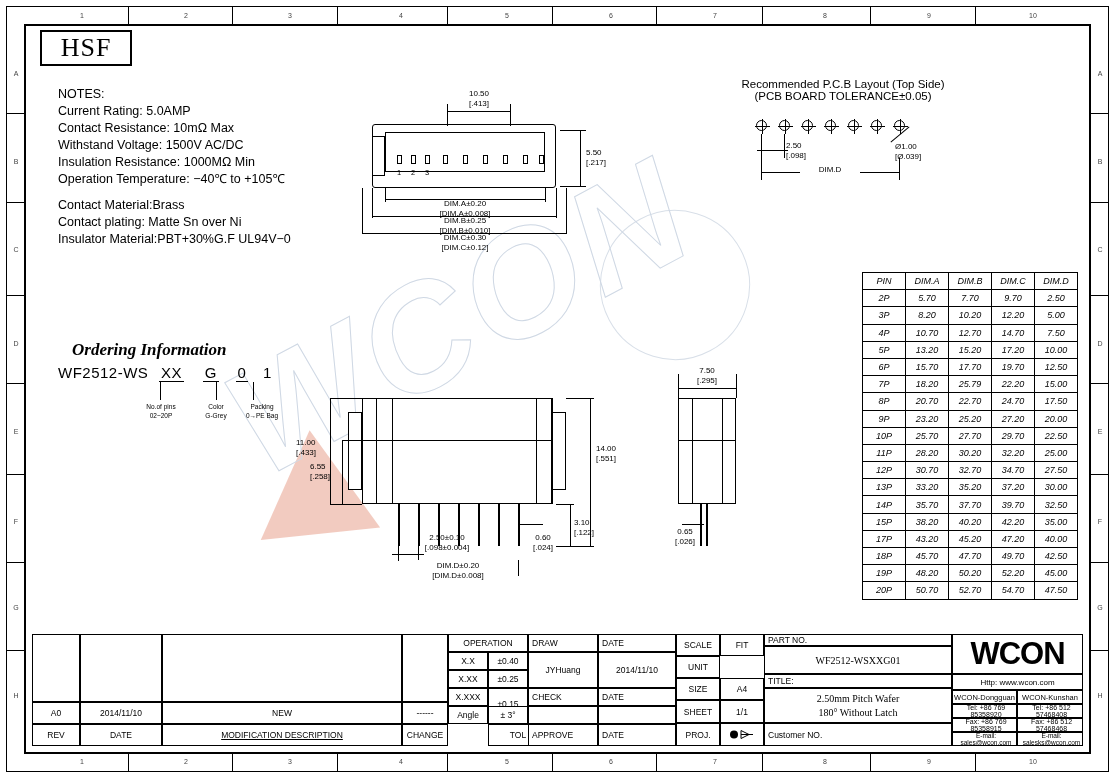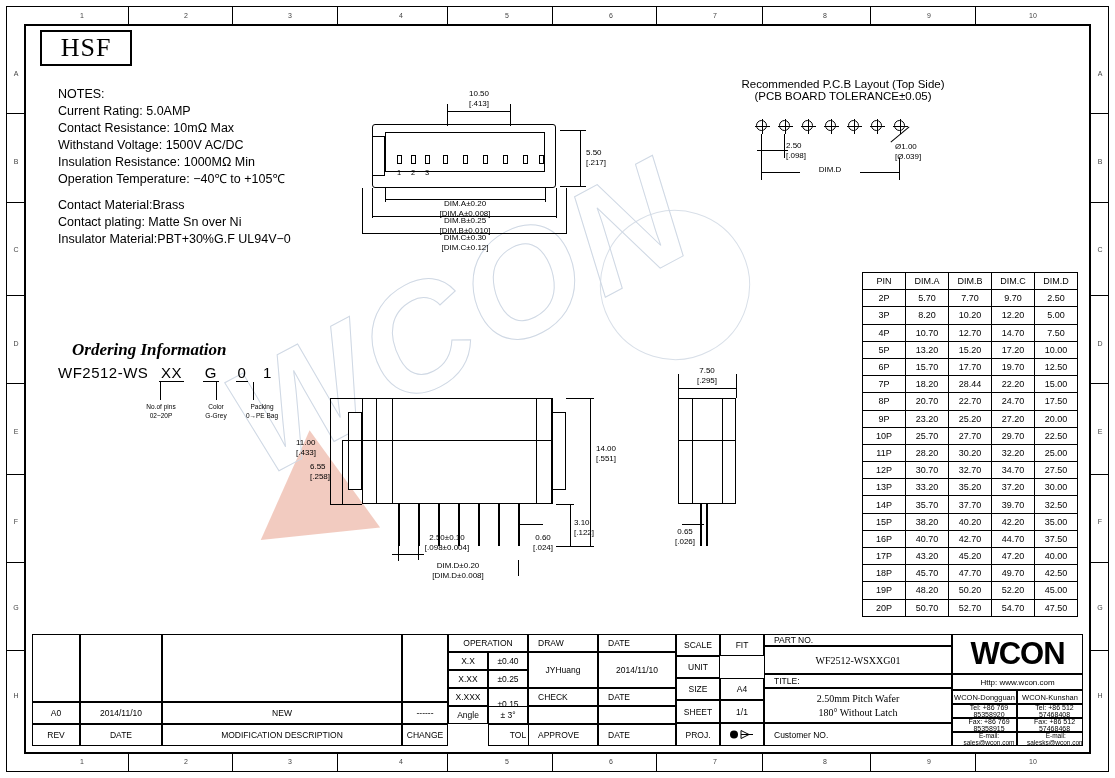--- a/index.html
+++ b/index.html
@@ -117,36 +117,36 @@
   .pcb-hole:before { left:4.5px; top:-2px; width:1px; height:15px; }
   .pcb-hole:after { top:4.5px; left:-2px; height:1px; width:15px; }
 
   
   .sv { position:absolute; border:1.3px solid #000; background:#fff; }
   .needle { position:absolute; width:1.6px; background:#000; }
 
   
   table.dimtable {
     position:absolute; left:862px; top:272px;
-    border-collapse:collapse; font-size:9px;
+    border-collapse:collapse; font-size:9px;font-style:italic;
   }
   table.dimtable td, table.dimtable th {
     border:1px solid #000; width:43px; height:17.2px; text-align:center;
     font-weight:normal; padding:0;
   }
   table.dimtable th { font-size:9px; }
 
   
   .tb { position:absolute; left:32px; top:634px; width:1051px; height:112px; }
   .tb .cell {
     position:absolute; border:1px solid #000; font-size:8.5px;
     display:flex; align-items:center; justify-content:center; text-align:center;
     overflow:hidden; background:#fff;
   }
-  .tb .cell.l { justify-content:flex-start; padding-left:9px; }
+  .tb .cell.l { justify-content:flex-start; padding-left:3px; }
   .wcon-logo {
     font-family:"Liberation Sans", sans-serif;
     font-weight:bold; font-size:31px; letter-spacing:-1px;
     display:flex; align-items:center; justify-content:center; height:100%;
   }
   .proj-sym { display:flex; align-items:center; gap:2px; }
 </style>
 </head>
 <body>
 
@@ -501,21 +501,21 @@
       <tr>
           <td>6P</td>
           <td>15.70</td>
           <td>17.70</td>
           <td>19.70</td>
           <td>12.50</td>
         </tr>
       <tr>
           <td>7P</td>
           <td>18.20</td>
-          <td>28.44</td>
+          <td>25.79</td>
           <td>22.20</td>
           <td>15.00</td>
         </tr>
       <tr>
           <td>8P</td>
           <td>20.70</td>
           <td>22.70</td>
           <td>24.70</td>
           <td>17.50</td>
         </tr>
@@ -562,27 +562,20 @@
           <td>32.50</td>
         </tr>
       <tr>
           <td>15P</td>
           <td>38.20</td>
           <td>40.20</td>
           <td>42.20</td>
           <td>35.00</td>
         </tr>
       <tr>
-          <td>16P</td>
-          <td>40.70</td>
-          <td>42.70</td>
-          <td>44.70</td>
-          <td>37.50</td>
-        </tr>
-      <tr>
           <td>17P</td>
           <td>43.20</td>
           <td>45.20</td>
           <td>47.20</td>
           <td>40.00</td>
         </tr>
       <tr>
           <td>18P</td>
           <td>45.70</td>
           <td>47.70</td>
@@ -613,21 +606,21 @@
     <div class="cell" style="left:130px; top:0; width:240px; height:68px;"></div>
     <div class="cell" style="left:370px; top:0; width:46px; height:68px;"></div>
 
     <div class="cell" style="left:0; top:68px; width:48px; height:22px;">A0</div>
     <div class="cell" style="left:48px; top:68px; width:82px; height:22px;">2014/11/10</div>
     <div class="cell" style="left:130px; top:68px; width:240px; height:22px;">NEW</div>
     <div class="cell" style="left:370px; top:68px; width:46px; height:22px;">------</div>
 
     <div class="cell" style="left:0; top:90px; width:48px; height:22px;">REV</div>
     <div class="cell" style="left:48px; top:90px; width:82px; height:22px;">DATE</div>
-    <div class="cell" style="left:130px; top:90px; width:240px; height:22px;">MODIFICATION DESCRIPTION</div>
+    <div class="cell" style="left:130px; top:90px; width:240px; height:22px;text-decoration:underline;">MODIFICATION DESCRIPTION</div>
     <div class="cell" style="left:370px; top:90px; width:46px; height:22px;">CHANGE</div>
 
     <div class="cell" style="left:416px; top:0; width:80px; height:18px;">OPERATION</div>
     <div class="cell" style="left:416px; top:18px; width:40px; height:18px;">X.X</div>
     <div class="cell" style="left:456px; top:18px; width:40px; height:18px;">±0.40</div>
     <div class="cell" style="left:416px; top:36px; width:40px; height:18px;">X.XX</div>
     <div class="cell" style="left:456px; top:36px; width:40px; height:18px;">±0.25</div>
     <div class="cell" style="left:416px; top:54px; width:40px; height:18px;">X.XXX</div>
     <div class="cell" style="left:456px; top:54px; width:40px; height:32px;">±0.15</div>
     <div class="cell" style="left:416px; top:72px; width:40px; height:18px;">Angle</div>

